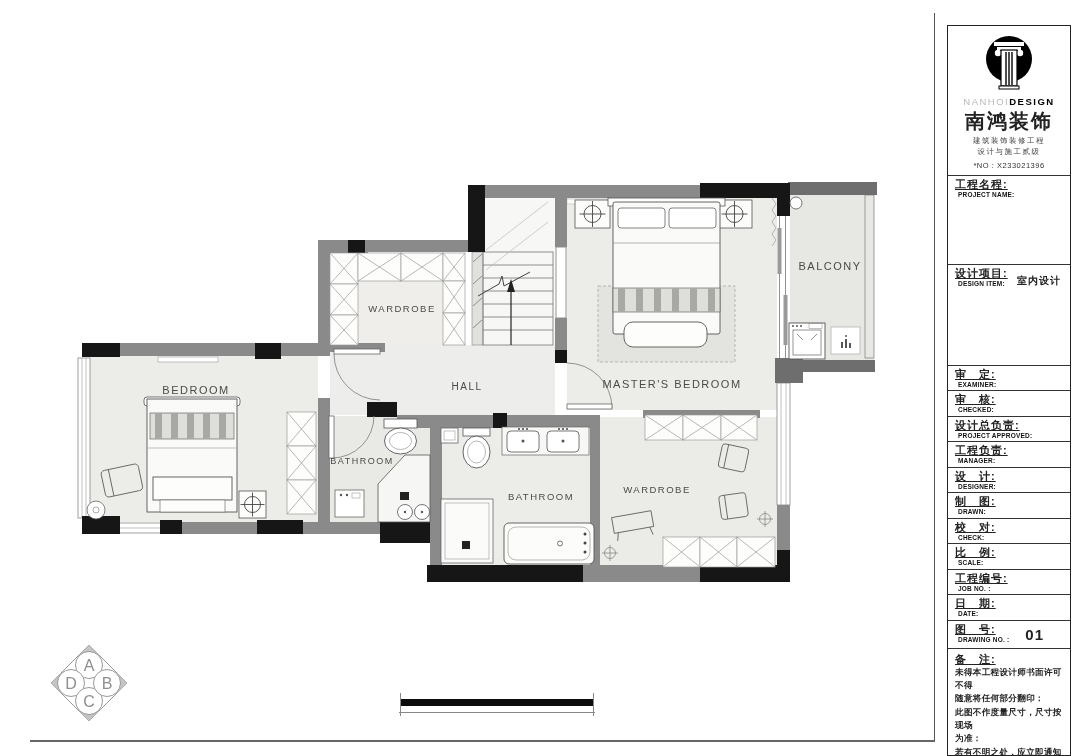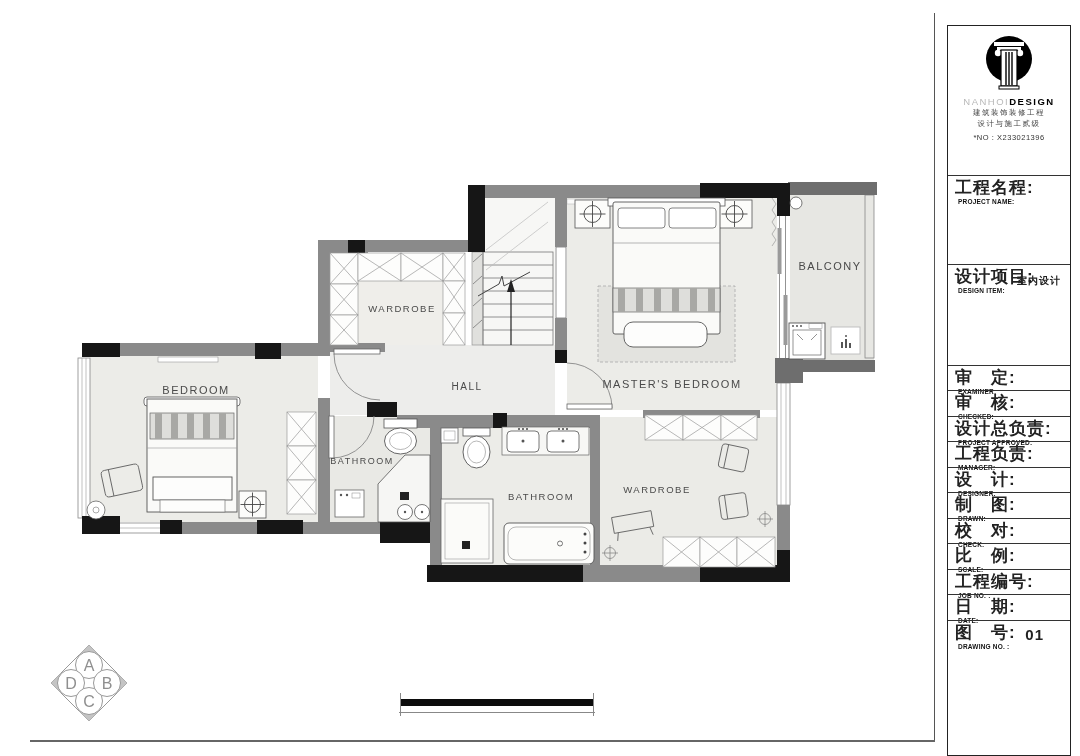--- a/index.html
+++ b/index.html
@@ -7,21 +7,21 @@
          font-family:"Liberation Sans",sans-serif;color:#222;}
   svg text{font-family:"Liberation Sans",sans-serif;}
   .plan-label{fill:#4a4a4a;letter-spacing:1.5px;}
   
   #frame-vline{position:absolute;left:934px;top:13px;width:1px;height:729px;background:#555;}
   #frame-bottom{position:absolute;left:30px;top:740px;width:905px;height:1.5px;background:#666;}
   #title-panel{position:absolute;left:947px;top:25px;width:122px;height:729px;
                border:1.6px solid #222;background:#fff;}
   .tb-row{position:absolute;left:0;width:100%;border-top:1px solid #333;box-sizing:border-box;
           padding:2px 0 0 7px;}
-  .tb-zh{font-size:17px;font-weight:700;letter-spacing:1px;line-height:1.15;}
+  .tb-zh{font-size:11px;font-weight:700;letter-spacing:1px;line-height:1.15;text-decoration:underline;}
   .tb-en{font-size:6.5px;font-weight:700;letter-spacing:.2px;color:#111;padding-left:3px;line-height:1.2;}
   .tb-value{position:absolute;right:9px;top:9px;font-size:10px;font-weight:700;letter-spacing:1px;}
   .tb-value-big{position:absolute;right:26px;top:5px;font-size:15px;font-weight:700;letter-spacing:1px;}
   
   #logo-block{position:absolute;top:0;left:0;width:100%;height:149px;text-align:center;}
   #logo-icon{margin-top:8px;}
   #logo-en{font-size:9.5px;letter-spacing:1.5px;margin-top:-2px;white-space:nowrap;}
   #logo-en .lt{color:#b9b9b9;font-weight:400;}
   #logo-en .dk{color:#000;font-weight:700;}
   #logo-cn{font-size:20px;font-weight:700;letter-spacing:2px;margin-top:1px;}
@@ -432,20 +432,21 @@
         <rect x="15" y="13" width="24" height="3" fill="#fff"></rect>
         <circle cx="16" cy="19" r="3.2" fill="#fff"></circle>
           <circle cx="38" cy="19" r="3.2" fill="#fff"></circle>
         <rect x="19" y="16" width="16" height="36" fill="#fff" stroke="#000" stroke-width="1.2"></rect>
         <line x1="24" y1="18" x2="24" y2="51" stroke="#000" stroke-width="1.4"></line>
         <line x1="27" y1="18" x2="27" y2="51" stroke="#000" stroke-width="1.4"></line>
         <line x1="30" y1="18" x2="30" y2="51" stroke="#000" stroke-width="1.4"></line>
         <rect x="17" y="52" width="20" height="3" fill="#fff" stroke="#000" stroke-width="1"></rect>
       </svg>
       <div id="logo-en"><span class="lt">NANHOI</span><span class="dk">DESIGN</span></div>
+      <div id="logo-cn">南鸿装饰</div>
       <div class="logo-sub">建筑装饰装修工程</div>
       <div class="logo-sub">设计与施工贰级</div>
       <div id="logo-no">*NO：X233021396</div>
     </div>
 
     <div class="tb-row" style="top:149px;height:51px;">
       <div class="tb-zh">工程名程:</div>
       <div class="tb-en">PROJECT NAME:</div>
     </div>
     <div class="tb-row" style="top:200px;height:35px;margin-top:38px;">
@@ -492,15 +493,24 @@
     <div class="tb-row" style="top:568px;height:26px;">
       <div class="tb-zh">日　期:</div>
       <div class="tb-en">DATE:</div>
     </div>
     <div class="tb-row" style="top:594px;height:28px;">
       <div class="tb-zh">图　号:</div>
       <div class="tb-en">DRAWING NO. :</div>
       <div class="tb-value-big">01</div>
     </div>
 
+    <div class="tb-row" id="notes-row" style="top:622px;height:107px;">
+      <div class="tb-zh">备　注:</div>
+      <div class="note-line">未得本工程设计师书面许可不得</div>
+      <div class="note-line">随意将任何部分翻印：</div>
+      <div class="note-line">此图不作度量尺寸，尺寸按现场</div>
+      <div class="note-line">为准：</div>
+      <div class="note-line">若有不明之处，应立即通知设计</div>
+
+    </div>
   </div>
 
 </div>
 
 </body></html>

